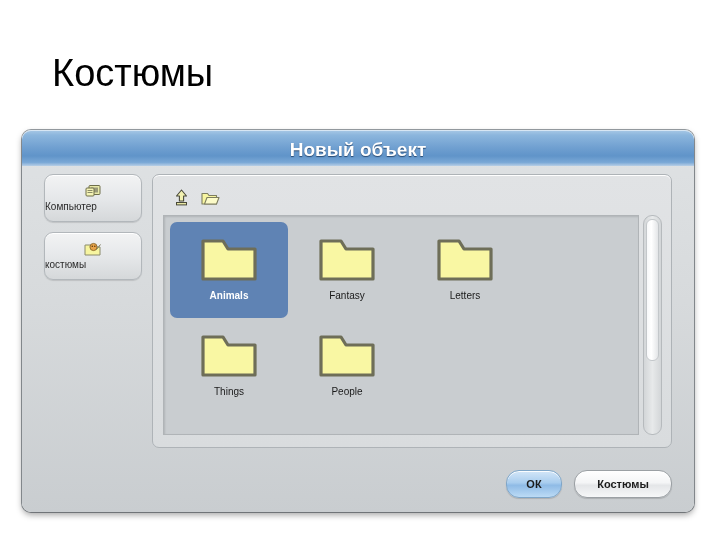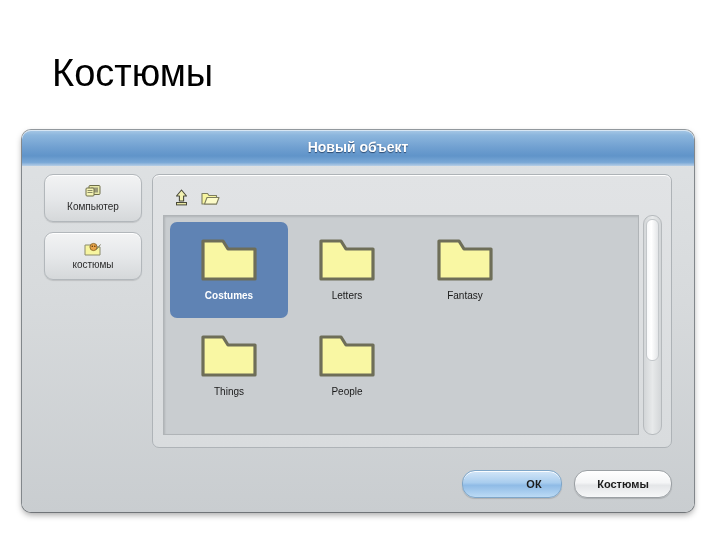--- a/index.html
+++ b/index.html
@@ -54,21 +54,21 @@
         #6094c9 72%,
         #7aa8d6 90%,
         #b8cfe6 100%);
     box-shadow: inset 0 1px 0 rgba(255,255,255,0.55);
   }
   .dialog-title-text {
     position: absolute;
     left: 0; right: 0;
     top: 9px;
     text-align: center;
-    font-size: 14px;
+    font-size: 19px;
     font-weight: bold;
     color: #ffffff;
     text-shadow: 0 1px 1px rgba(20,45,80,0.75);
     font-family: "Liberation Sans", sans-serif;
   }
   .dialog-body {
     position: absolute;
     left: 0;
     top: 36px;
     width: 672px;
@@ -86,21 +86,20 @@
     position: relative;
     width: 96px;
     height: 46px;
     margin-bottom: 10px;
     border-radius: 9px;
     background: linear-gradient(to bottom, #f2f3f4 0%, #e6e8ea 50%, #d5d8da 100%);
     border: 1px solid #b2b7bb;
     box-shadow: inset 0 1px 0 #ffffff, 0 1px 1px rgba(0,0,0,0.12);
     display: flex;
     flex-direction: column;
-    align-items: center;
     justify-content: center;
   }
   .side-btn .side-icon {
     height: 17px;
     display: flex;
     align-items: center;
     justify-content: center;
     margin-bottom: 1px;
   }
   .side-btn .side-label {
@@ -272,21 +271,20 @@
     font-weight: bold;
     font-family: "Liberation Sans", sans-serif;
     color: #1b1b1b;
     border: 1px solid #9ba0a4;
     box-shadow: inset 0 1px 0 rgba(255,255,255,0.9), 0 1px 1px rgba(0,0,0,0.15);
   }
   .btn-ok {
     width: 54px;
     background: linear-gradient(to bottom, #d3e6f8 0%, #a9cdee 45%, #8fbbe6 55%, #bcdbf5 100%);
     border-color: #7fa6c8;
-    padding-left: 44px;
   }
   .btn-cancel {
     width: 96px;
     background: linear-gradient(to bottom, #ffffff 0%, #f4f5f6 45%, #e4e6e8 55%, #f6f7f8 100%);
   }
 </style>
 </head>
 <body>
 
 <div class="slide-title">Костюмы</div>
@@ -358,47 +356,47 @@
 
       <div class="filelist">
         <div class="file-grid">
 
           <div class="file-item selected">
             <span class="file-icon">
               <svg width="58" height="48" viewBox="0 0 58 48">
                 <path d="M3 6 L3 44 L55 44 L55 14 L28 14 L23 6 Z" fill="#f9f7a3" stroke="#6e6e58" stroke-width="3.2" stroke-linejoin="round"></path>
               </svg>
             </span>
-            <span class="file-label">Costumes</span>
+            <span class="file-label">Animals</span>
+          </div>
+
+          <div class="file-item">
+            <span class="file-icon">
+              <svg width="58" height="48" viewBox="0 0 58 48">
+                <path d="M3 6 L3 44 L55 44 L55 14 L28 14 L23 6 Z" fill="#f9f7a3" stroke="#6e6e58" stroke-width="3.2" stroke-linejoin="round"></path>
+              </svg>
+            </span>
+            <span class="file-label">Fantasy</span>
           </div>
 
           <div class="file-item">
             <span class="file-icon">
               <svg width="58" height="48" viewBox="0 0 58 48">
                 <path d="M3 6 L3 44 L55 44 L55 14 L28 14 L23 6 Z" fill="#f9f7a3" stroke="#6e6e58" stroke-width="3.2" stroke-linejoin="round"></path>
               </svg>
             </span>
             <span class="file-label">Letters</span>
           </div>
 
           <div class="file-item">
             <span class="file-icon">
               <svg width="58" height="48" viewBox="0 0 58 48">
                 <path d="M3 6 L3 44 L55 44 L55 14 L28 14 L23 6 Z" fill="#f9f7a3" stroke="#6e6e58" stroke-width="3.2" stroke-linejoin="round"></path>
               </svg>
             </span>
-            <span class="file-label">Fantasy</span>
-          </div>
-
-          <div class="file-item">
-            <span class="file-icon">
-              <svg width="58" height="48" viewBox="0 0 58 48">
-                <path d="M3 6 L3 44 L55 44 L55 14 L28 14 L23 6 Z" fill="#f9f7a3" stroke="#6e6e58" stroke-width="3.2" stroke-linejoin="round"></path>
-              </svg>
-            </span>
             <span class="file-label">Things</span>
           </div>
 
           <div class="file-item">
             <span class="file-icon">
               <svg width="58" height="48" viewBox="0 0 58 48">
                 <path d="M3 6 L3 44 L55 44 L55 14 L28 14 L23 6 Z" fill="#f9f7a3" stroke="#6e6e58" stroke-width="3.2" stroke-linejoin="round"></path>
               </svg>
             </span>
             <span class="file-label">People</span>

